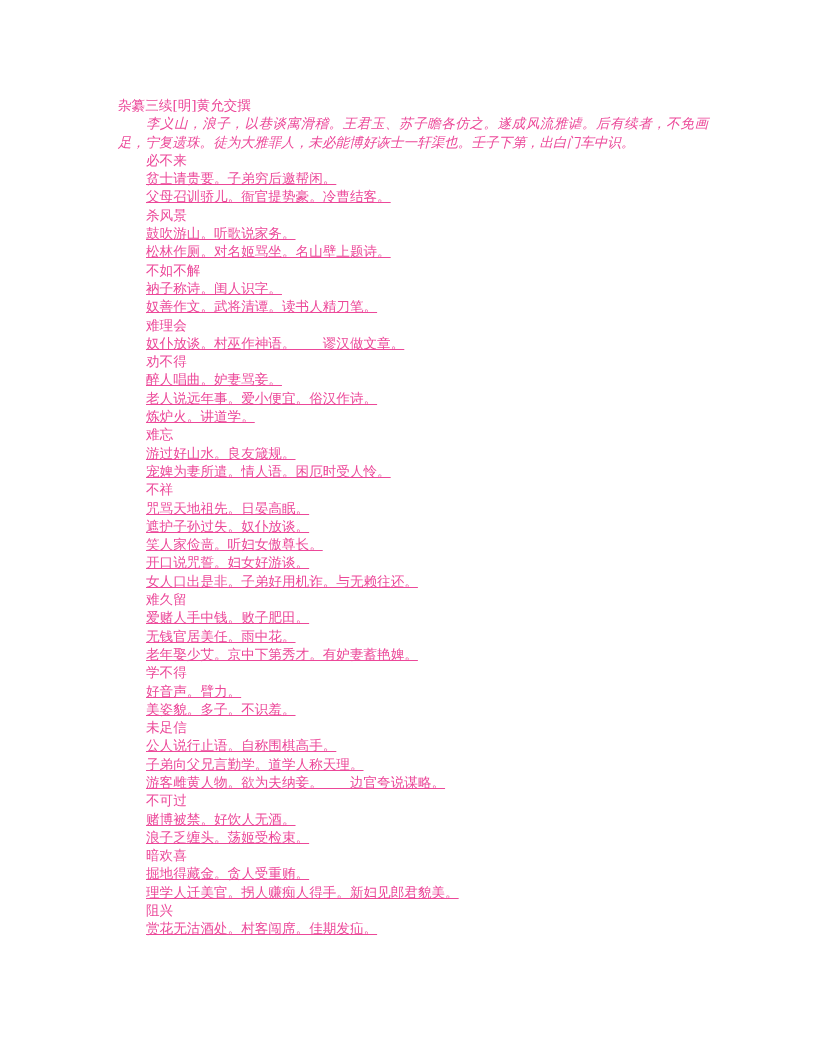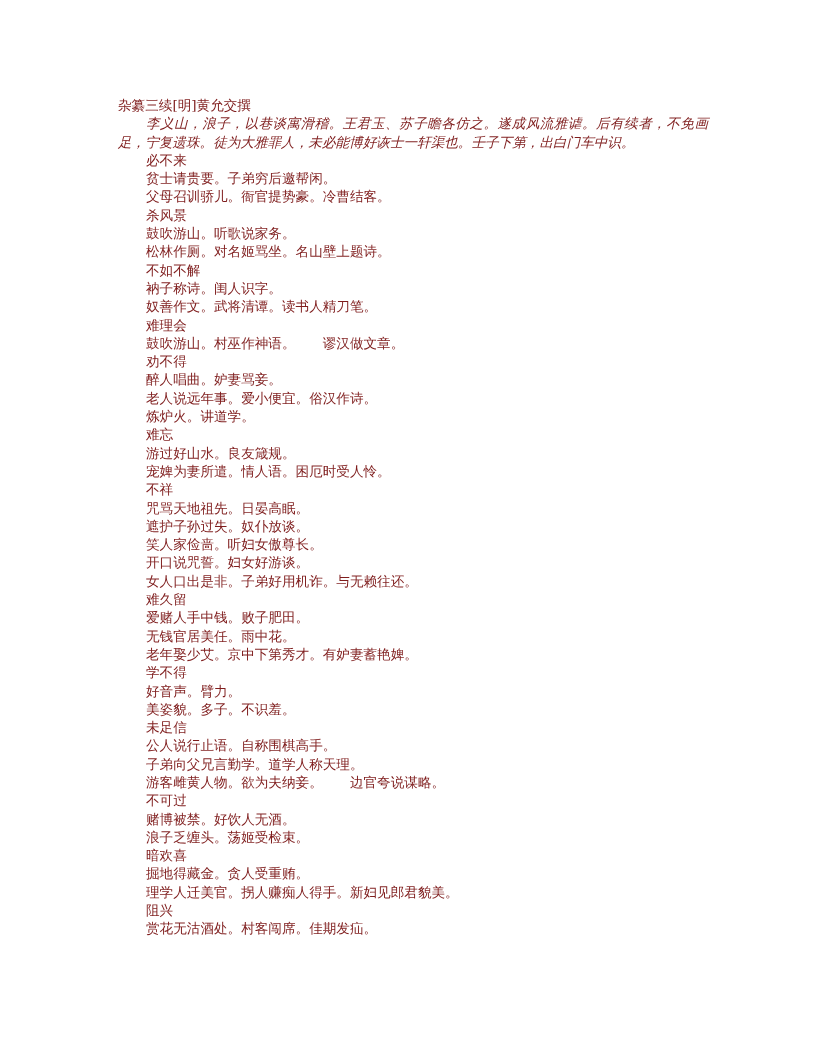--- a/index.html
+++ b/index.html
@@ -1,45 +1,45 @@
 <!DOCTYPE html>
 <html><head>
 <meta charset="utf-8">
 <style>
   html, body { margin: 0; padding: 0; background: #ffffff; }
   body { width: 816px; height: 1056px; position: relative; overflow: hidden; }
   .page {
     position: absolute; left: 118px; top: 96px; width: 590px;
     font-family: "DejaVu Serif", "Liberation Serif", serif;
-    font-size: 13.6px; line-height: 18.3px; color: #7f1d1d;
+    font-size: 13.6px; line-height: 18.3px; color: #ec4899;
   }
   .line { white-space: pre; display: block; }
   .title { }
   .para { text-indent: 28px; white-space: normal; text-align: justify; text-align-last: left; font-style: italic; }
   .heading { padding-left: 28px; }
-  .item { padding-left: 28px; }
+  .item { padding-left: 28px; text-decoration: underline; }
 </style>
 </head>
 <body>
 
 <div class="page">
   <div class="line title">杂纂三续[明]黄允交撰</div>
   <div class="line para">李义山，浪子，以巷谈寓滑稽。王君玉、苏子瞻各仿之。遂成风流雅谑。后有续者，不免画足，宁复遗珠。徒为大雅罪人，未必能博好诙士一轩渠也。壬子下第，出白门车中识。</div>
   <div id="sections">
       <div class="line heading">必不来</div>
       <div class="line item">贫士请贵要。子弟穷后邀帮闲。</div>
       <div class="line item">父母召训骄儿。衙官提势豪。冷曹结客。</div>
       <div class="line heading">杀风景</div>
       <div class="line item">鼓吹游山。听歌说家务。</div>
       <div class="line item">松林作厕。对名姬骂坐。名山壁上题诗。</div>
       <div class="line heading">不如不解</div>
       <div class="line item">衲子称诗。闺人识字。</div>
       <div class="line item">奴善作文。武将清谭。读书人精刀笔。</div>
       <div class="line heading">难理会</div>
-      <div class="line item">鼓吹游山。村巫作神语。　　谬汉做文章。</div>
+      <div class="line item">奴仆放谈。村巫作神语。　　谬汉做文章。</div>
       <div class="line heading">劝不得</div>
       <div class="line item">醉人唱曲。妒妻骂妾。</div>
       <div class="line item">老人说远年事。爱小便宜。俗汉作诗。</div>
       <div class="line item">炼炉火。讲道学。</div>
       <div class="line heading">难忘</div>
       <div class="line item">游过好山水。良友箴规。</div>
       <div class="line item">宠婢为妻所遣。情人语。困厄时受人怜。</div>
       <div class="line heading">不祥</div>
       <div class="line item">咒骂天地祖先。日晏高眠。</div>
       <div class="line item">遮护子孙过失。奴仆放谈。</div>

